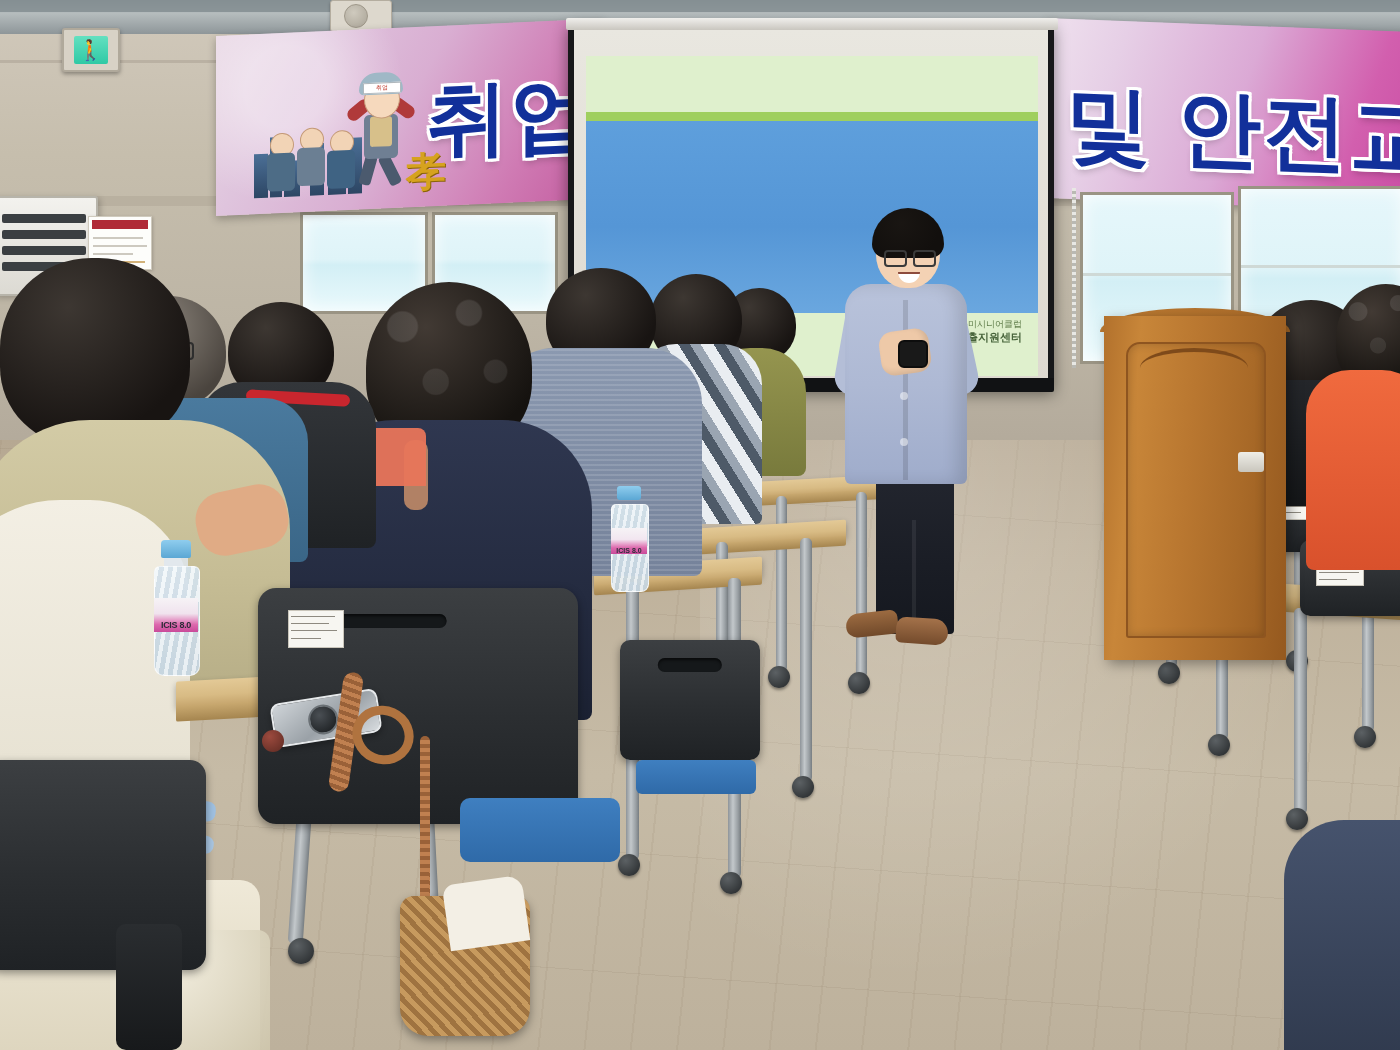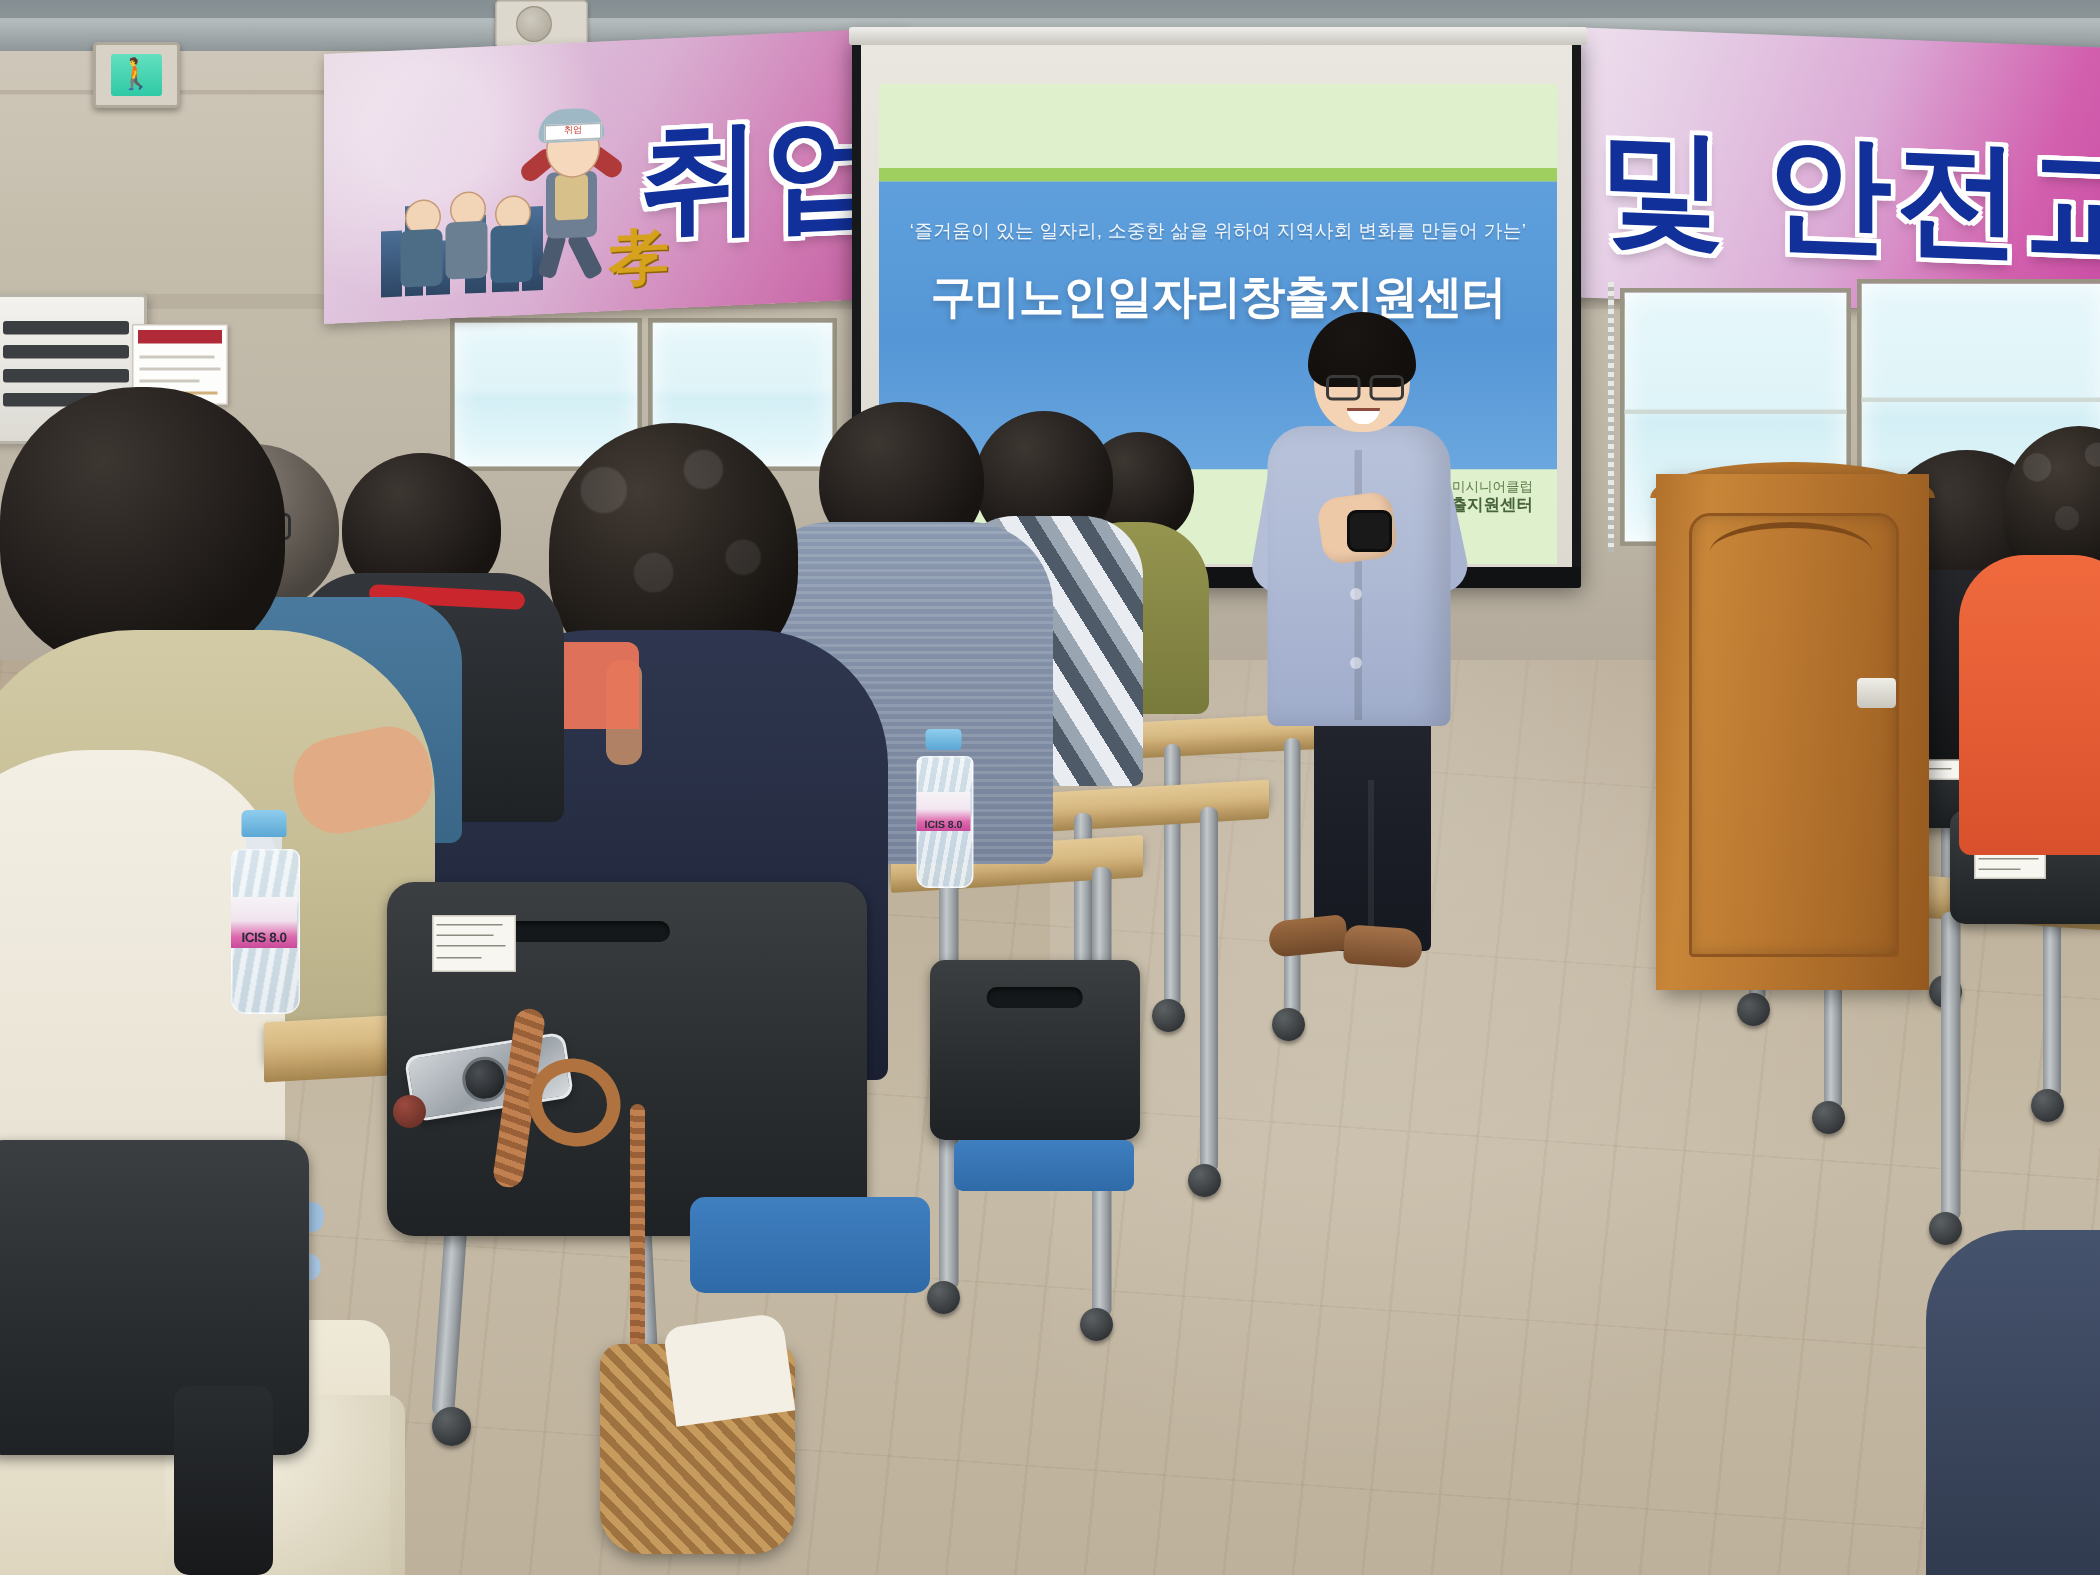--- a/index.html
+++ b/index.html
@@ -287,22 +287,20 @@
   </div>
 
   <div class="abs scr-frame"></div>
   <div class="abs scr-white"></div>
   <div class="abs scr-roller"></div>
   <div class="abs slide">
     <div class="abs slide-band-top"></div>
     <div class="abs slide-rule"></div>
     <div class="abs slide-blue"></div>
     <div class="abs slide-foot"></div>
-    <div class="abs slide-sub">‘즐거움이 있는 일자리, 소중한 삶을 위하여 지역사회 변화를 만들어 가는’</div>
-    <div class="abs slide-title">구미노인일자리창출지원센터</div>
     <div class="abs slide-logo">
       <div>구미시니어클럽</div>
       <b>일자리 창출지원센터</b>
     </div>
   </div>
   <div class="abs scr-bottombar"></div>
 
   <div class="abs fire-sign">
     <span>소화기</span>
   </div>

